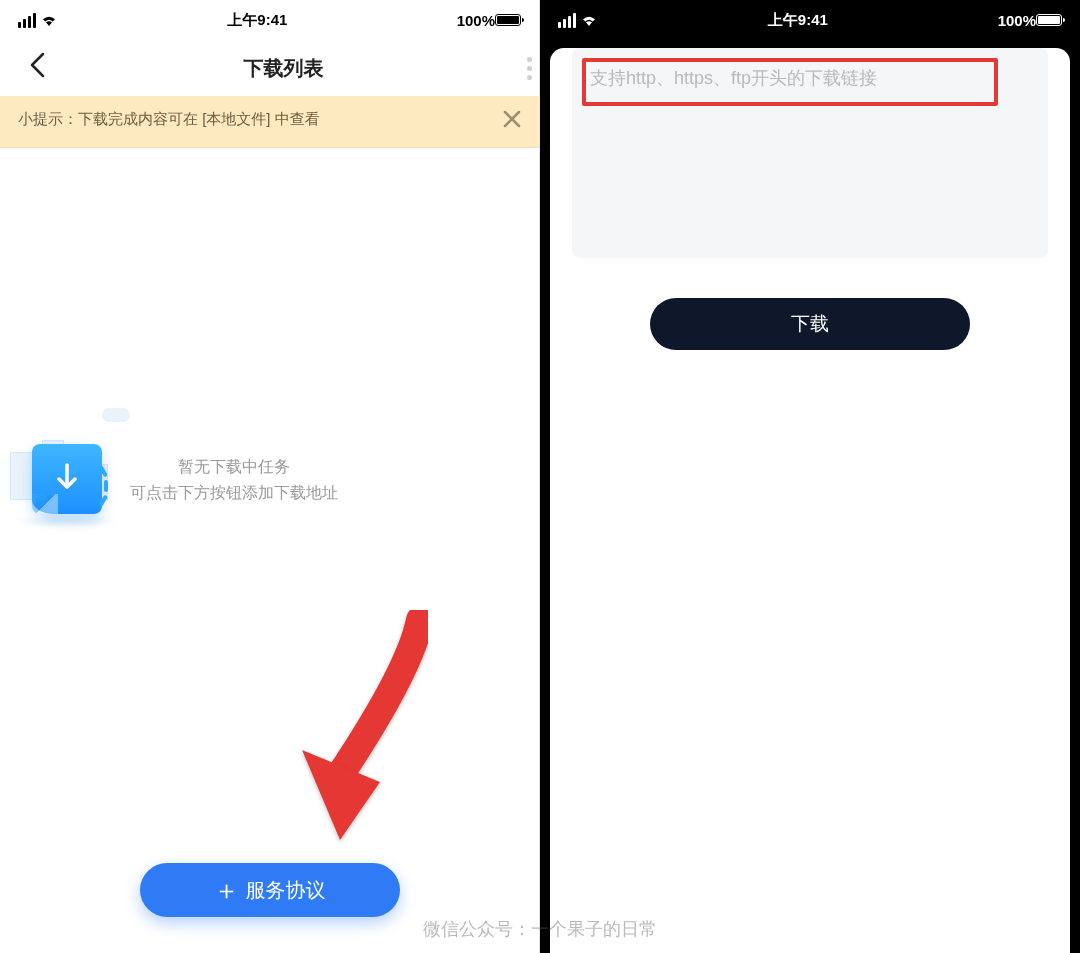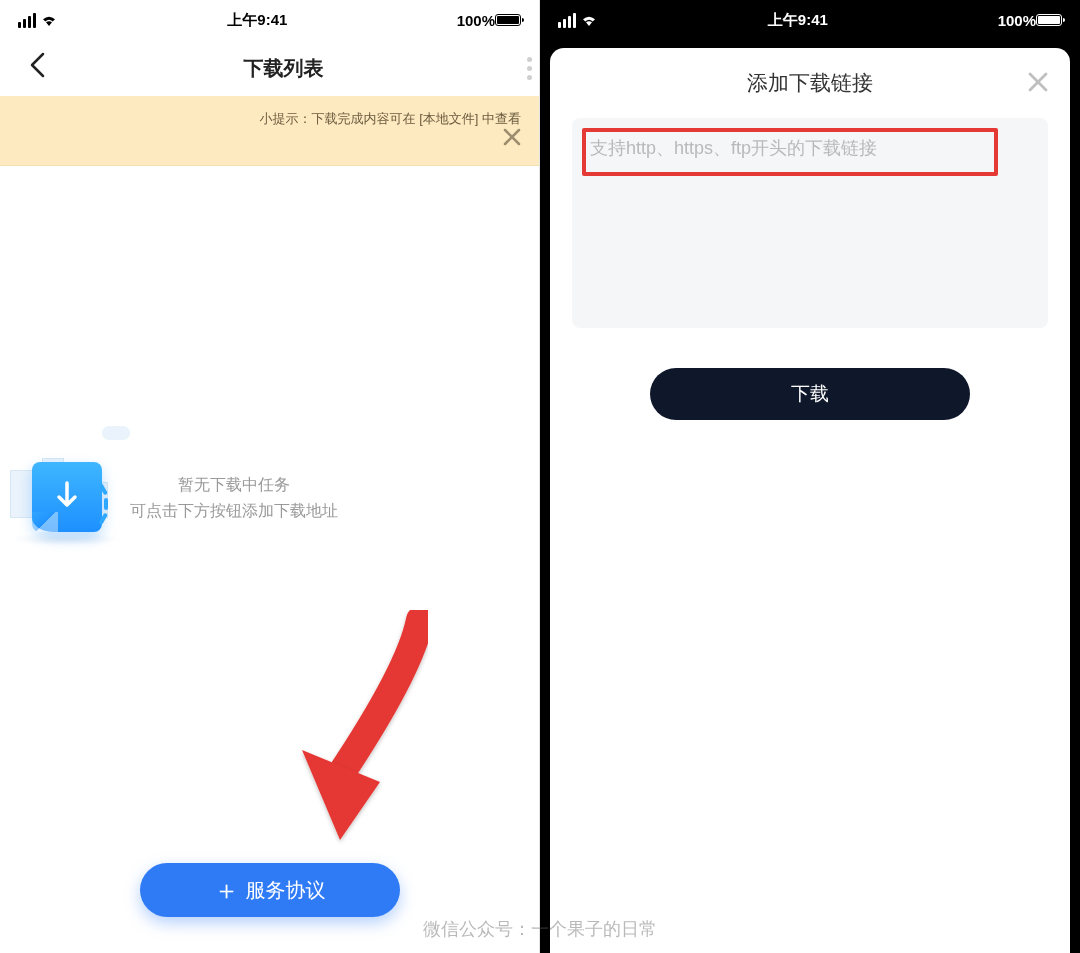--- a/index.html
+++ b/index.html
@@ -52,27 +52,26 @@
     margin-left: 28px;
   }
   .nav-title { font-size: 20px; font-weight: 600; color: #222; flex:1; text-align:center;}
   .back-chevron { font-size: 26px; font-weight: 300; width:40px; }
   .more-dots { width:40px; display:flex; flex-direction:column; gap:4px; align-items:flex-end; padding-right:6px;}
   .more-dots span { width:5px; height:5px; border-radius:50%; background:#cfcfcf;}
   
   .tip-banner {
     background: #fdeac0;
     color: #6b5b3f;
-    font-size: 13px;
+    font-size: 15px;
     padding: 14px 18px;
     display: flex;
-    align-items: flex-end;
+    align-items: flex-start;
     justify-content: space-between;
     border-bottom: 1px solid #f3e0b0;
-    flex-direction: column;
   }
   .tip-close { color:#9d8d6f; font-size:20px; }
   
   .empty {
     margin-top: 260px;
     display: flex;
     flex-direction: row;
     align-items: center;
     color:#999;
   }
@@ -305,28 +304,20 @@
       <div class="battery">
         <span>100%</span>
         <span class="battery-body">
             <span class="battery-fill"></span>
           </span>
       </div>
     </div>
   </div>
 
   <div class="sheet">
-    <div class="sheet-header">
-      <div class="sheet-title">添加下载链接</div>
-      <div class="sheet-close">
-        <svg width="20" height="20" viewBox="0 0 20 20">
-            <path d="M2 2 L18 18 M18 2 L2 18" stroke="#bfbfbf" stroke-width="2.8" stroke-linecap="round"></path>
-          </svg>
-      </div>
-    </div>
 
     <div class="url-box">
       <span class="url-placeholder">支持http、https、ftp开头的下载链接</span>
       <div class="highlight-rect"></div>
     </div>
 
 
     <button class="dl-btn">下载</button>
   </div>
 </div>

